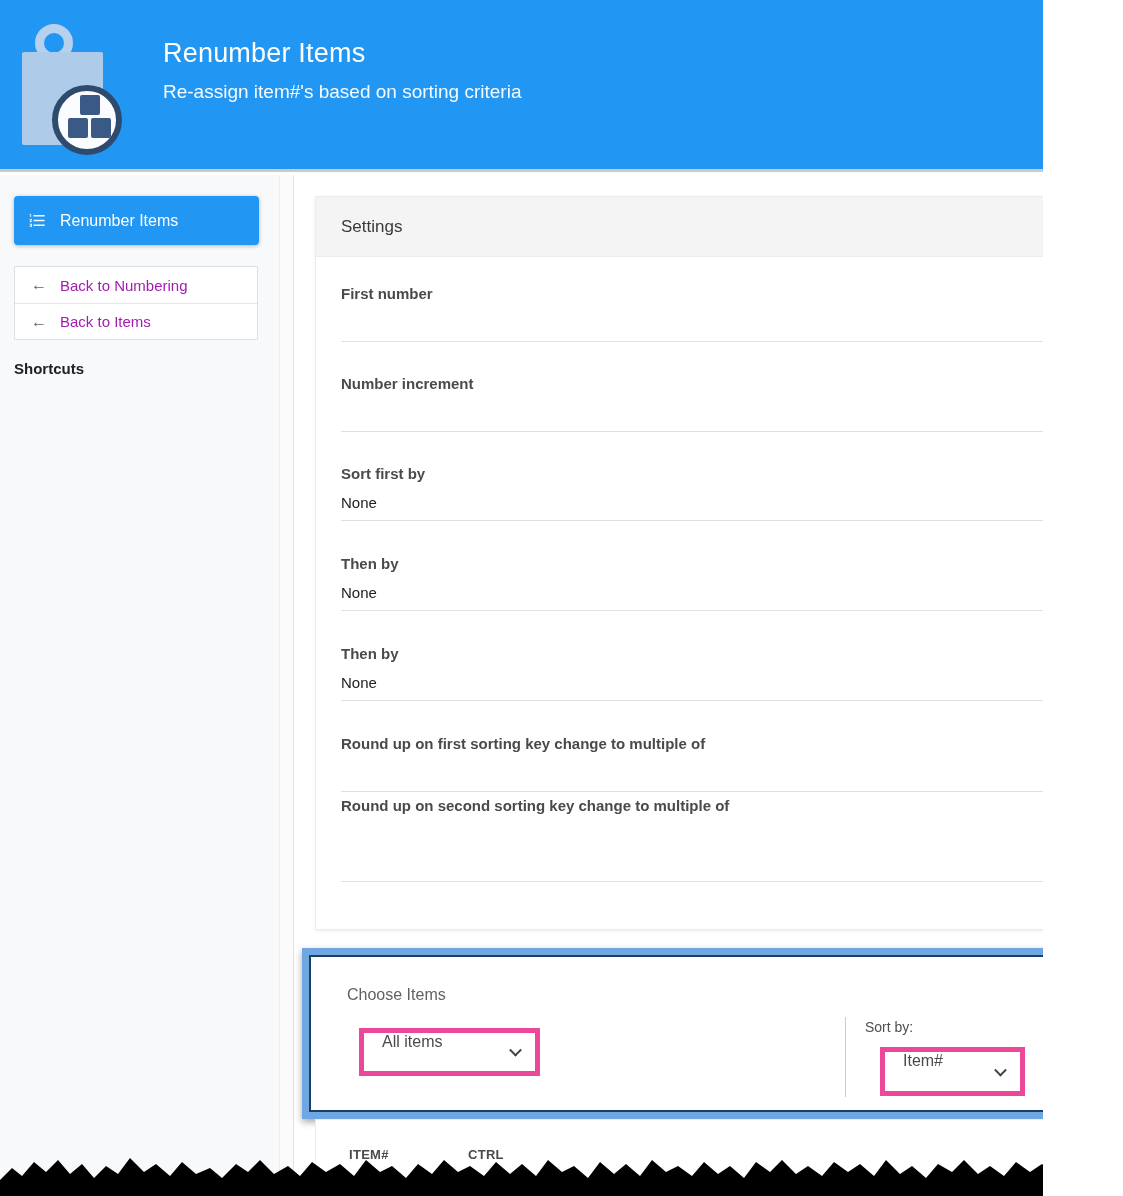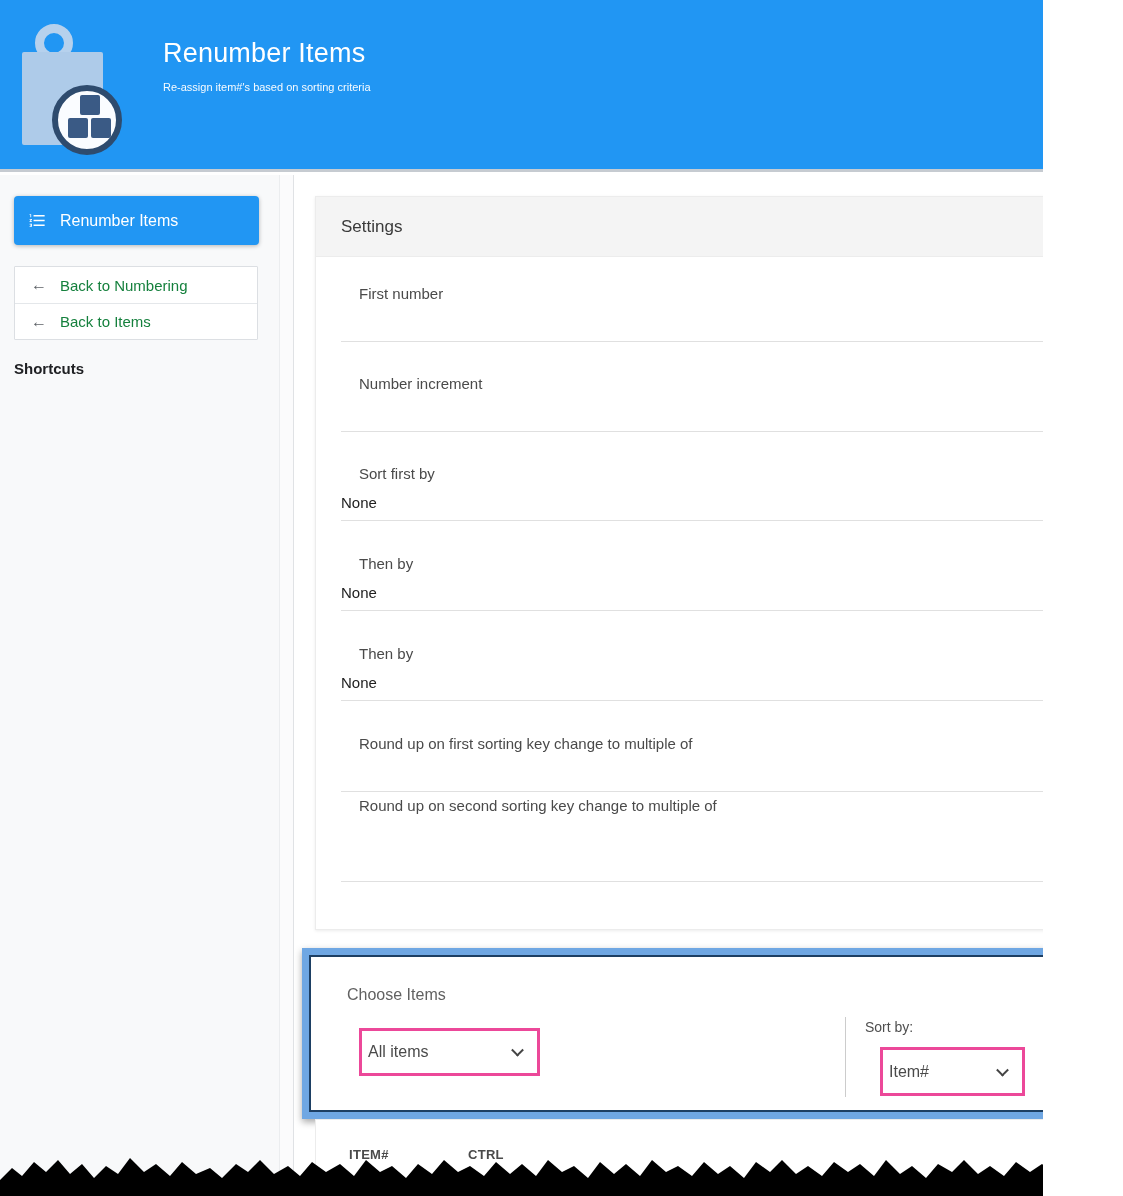--- a/index.html
+++ b/index.html
@@ -32,21 +32,21 @@
   .blk.top { left:22px; top:4px; }
   .blk.bl  { left:10px; top:27px; }
   .blk.br  { left:33px; top:27px; }
 
   .header-title {
     position:absolute; left:163px; top:38px; color:#ffffff;
     font-size:27px; font-weight:400; letter-spacing:0.2px;
   }
   .header-subtitle {
     position:absolute; left:163px; top:81px; color:rgba(255,255,255,0.96);
-    font-size:11px; font-weight:400;
+    font-size:19px; font-weight:400;
   }
 
   
   .sidebar {
     position:absolute; top:175px; left:0; width:294px; height:1021px;
     background:#f8f9fa; border-right:1px solid #e0e2e5;
   }
   .sidebar-scroll-strip {
     position:absolute; top:0; right:0; width:14px; height:100%;
     background:#fbfbfc; border-left:1px solid #ebedef;
@@ -61,21 +61,21 @@
 
   .back-group {
     position:absolute; left:14px; top:91px; width:244px;
     background:#ffffff; border:1px solid #dcdfe3; border-radius:1px;
   }
   .back-row {
     height:36px; display:flex; align-items:center; padding-left:16px; cursor:pointer;
   }
   .back-row + .back-row { border-top:1px solid #e4e7ea; }
   .back-arrow { color:#5f6368; font-size:16px; margin-right:13px; }
-  .back-label { color:#15803d; font-size:15px; }
+  .back-label { color:#a21caf; font-size:15px; }
 
   .shortcuts-heading {
     position:absolute; left:14px; top:185px; font-size:15px; font-weight:700; color:#202124;
   }
   .shortcut-box {
     position:absolute; left:14px; top:211px; width:244px; height:36px;
     background:#ffffff; border:1px solid #dcdfe3;
     display:flex; align-items:center; padding-left:14px;
   }
   .keycap {
@@ -91,21 +91,21 @@
     background:#ffffff; border:1px solid #ececec; box-shadow:0 1px 3px rgba(0,0,0,0.08);
   }
   .card-header {
     position:absolute; top:0; left:0; right:0; height:60px;
     background:#f4f4f4; border-bottom:1px solid #ececec;
     display:flex; align-items:center; padding-left:25px;
   }
   .card-header-title { font-size:17px; color:#3a3a3a; }
 
   .field { position:absolute; left:25px; right:25px; }
-  .field-label { font-size:15px; font-weight:400; color:#4a4a4a;margin-left:18px; }
+  .field-label { font-size:15px; font-weight:700; color:#4a4a4a; }
   .field-input {
     position:absolute; left:25px; right:25px; height:36px;
     border:none; border-bottom:1px solid #e0e0e0; background:transparent;
     font-size:15px; color:#212121; outline:none; font-family:inherit;
   }
   .select-value { position:absolute; left:25px; font-size:15px; color:#212121; cursor:pointer; }
   .select-underline { position:absolute; left:25px; right:25px; height:1px; background:#e0e0e0; }
   .dd-triangle {
     position:absolute; right:35px; width:0; height:0; cursor:pointer;
     border-left:13px solid transparent; border-bottom:13px solid #9a9a9a;
@@ -115,22 +115,22 @@
   .choose-panel {
     position:absolute; left:302px; top:948px; width:810px; height:171px;
     border:7px solid #6fa7e3; background:#fef9c3;
     box-shadow:0 3px 7px rgba(0,0,0,0.35);
   }
   .choose-inner {
     position:absolute; inset:0; background:#ffffff; border:2px solid #1d3f63;
   }
   .choose-title { position:absolute; left:36px; top:29px; font-size:16px; color:#616161; }
   .select-box {
-    position:absolute; background:#ffffff; border:3px solid #ec4899;
-    display:flex; align-items:center; padding-left:6px; cursor:pointer;
+    position:absolute; background:#ffffff; border:5px solid #ec4899;
+    display:flex; padding-left:18px; cursor:pointer;
   }
   .select-box .select-text { font-size:16px; color:#4a4a4a; }
   .chevron {
     position:absolute; right:15px; top:50%; width:9px; height:9px;
     border-right:2px solid #444; border-bottom:2px solid #444;
     transform:translateY(-70%) rotate(45deg);
   }
   .filter-select { left:48px; top:71px; width:181px; height:48px; }
   .sort-select   { left:569px; top:90px; width:145px; height:49px; }
   .panel-divider { position:absolute; left:534px; top:60px; width:1px; height:80px; background:#cccccc; }

